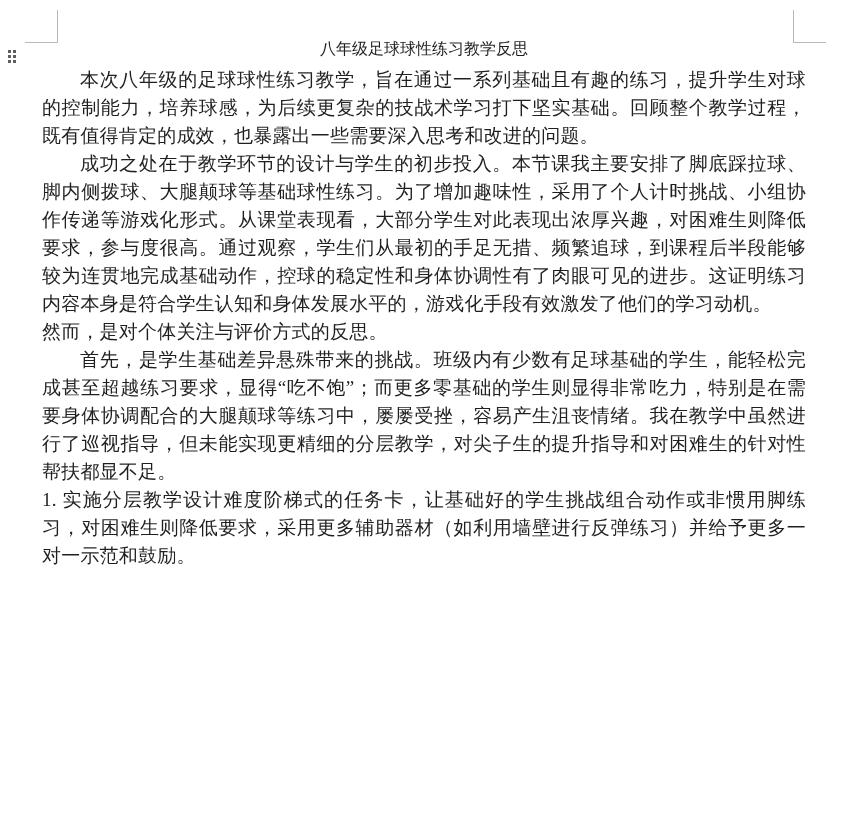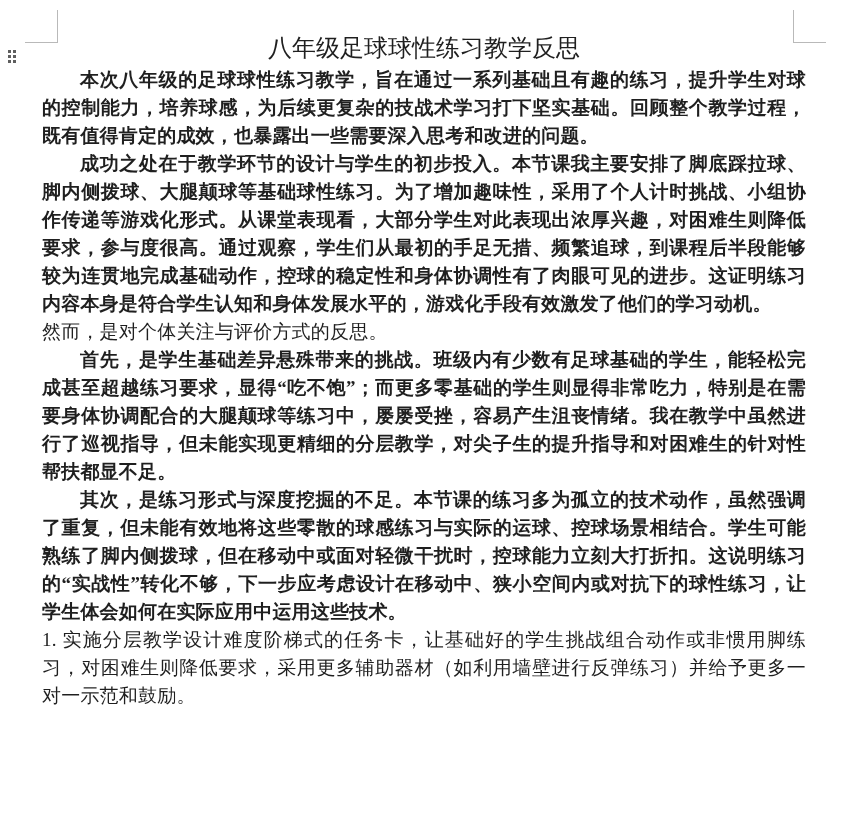--- a/index.html
+++ b/index.html
@@ -61,48 +61,46 @@
   
   .doc-body {
     position: absolute;
     left: 42px;
     top: 33px;
     width: 764px;
     cursor: text;
   }
   .doc-title {
     text-align: center;
-    font-size: 24px;
+    font-size: 16px;
     line-height: 31px;
     margin: 0 0 2px 0;
     font-weight: normal;
   }
   .para {
     margin: 0;
     font-size: 19px;
     line-height: 28px;
     text-align: justify;
     letter-spacing: 0.2px;
   }
   .para.indent {
     text-indent: 2em;
-    font-weight: bold;
   }
 </style>
 </head>
 <body>
 
 <div class="crop-mark tl"></div>
 <div class="crop-mark tr"></div>
 
 <div class="drag-handle">
   <span class="dots"></span>
 </div>
 
 <div class="doc-body">
   <h1 class="doc-title">八年级足球球性练习教学反思</h1>
   <p class="para indent">本次八年级的足球球性练习教学，旨在通过一系列基础且有趣的练习，提升学生对球的控制能力，培养球感，为后续更复杂的技战术学习打下坚实基础。回顾整个教学过程，既有值得肯定的成效，也暴露出一些需要深入思考和改进的问题。</p>
   <p class="para indent">成功之处在于教学环节的设计与学生的初步投入。本节课我主要安排了脚底踩拉球、脚内侧拨球、大腿颠球等基础球性练习。为了增加趣味性，采用了个人计时挑战、小组协作传递等游戏化形式。从课堂表现看，大部分学生对此表现出浓厚兴趣，对困难生则降低要求，参与度很高。通过观察，学生们从最初的手足无措、频繁追球，到课程后半段能够较为连贯地完成基础动作，控球的稳定性和身体协调性有了肉眼可见的进步。这证明练习内容本身是符合学生认知和身体发展水平的，游戏化手段有效激发了他们的学习动机。</p>
   <p class="para">然而，是对个体关注与评价方式的反思。</p>
   <p class="para indent">首先，是学生基础差异悬殊带来的挑战。班级内有少数有足球基础的学生，能轻松完成甚至超越练习要求，显得“吃不饱”；而更多零基础的学生则显得非常吃力，特别是在需要身体协调配合的大腿颠球等练习中，屡屡受挫，容易产生沮丧情绪。我在教学中虽然进行了巡视指导，但未能实现更精细的分层教学，对尖子生的提升指导和对困难生的针对性帮扶都显不足。</p>
-  <p class="para indent">其次，是练习形式与深度挖掘的不足。本节课的练习多为孤立的技术动作，虽然强调了重复，但未能有效地将这些零散的球感练习与实际的运球、控球场景相结合。学生可能熟练了脚内侧拨球，但在移动中或面对轻微干扰时，控球能力立刻大打折扣。这说明练习的“实战性”转化不够，下一步应考虑设计在移动中、狭小空间内或对抗下的球性练习，让学生体会如何在实际应用中运用这些技术。</p>
   <p class="para">1. 实施分层教学设计难度阶梯式的任务卡，让基础好的学生挑战组合动作或非惯用脚练习，对困难生则降低要求，采用更多辅助器材（如利用墙壁进行反弹练习）并给予更多一对一示范和鼓励。</p>
 </div>
 
 </body></html>

